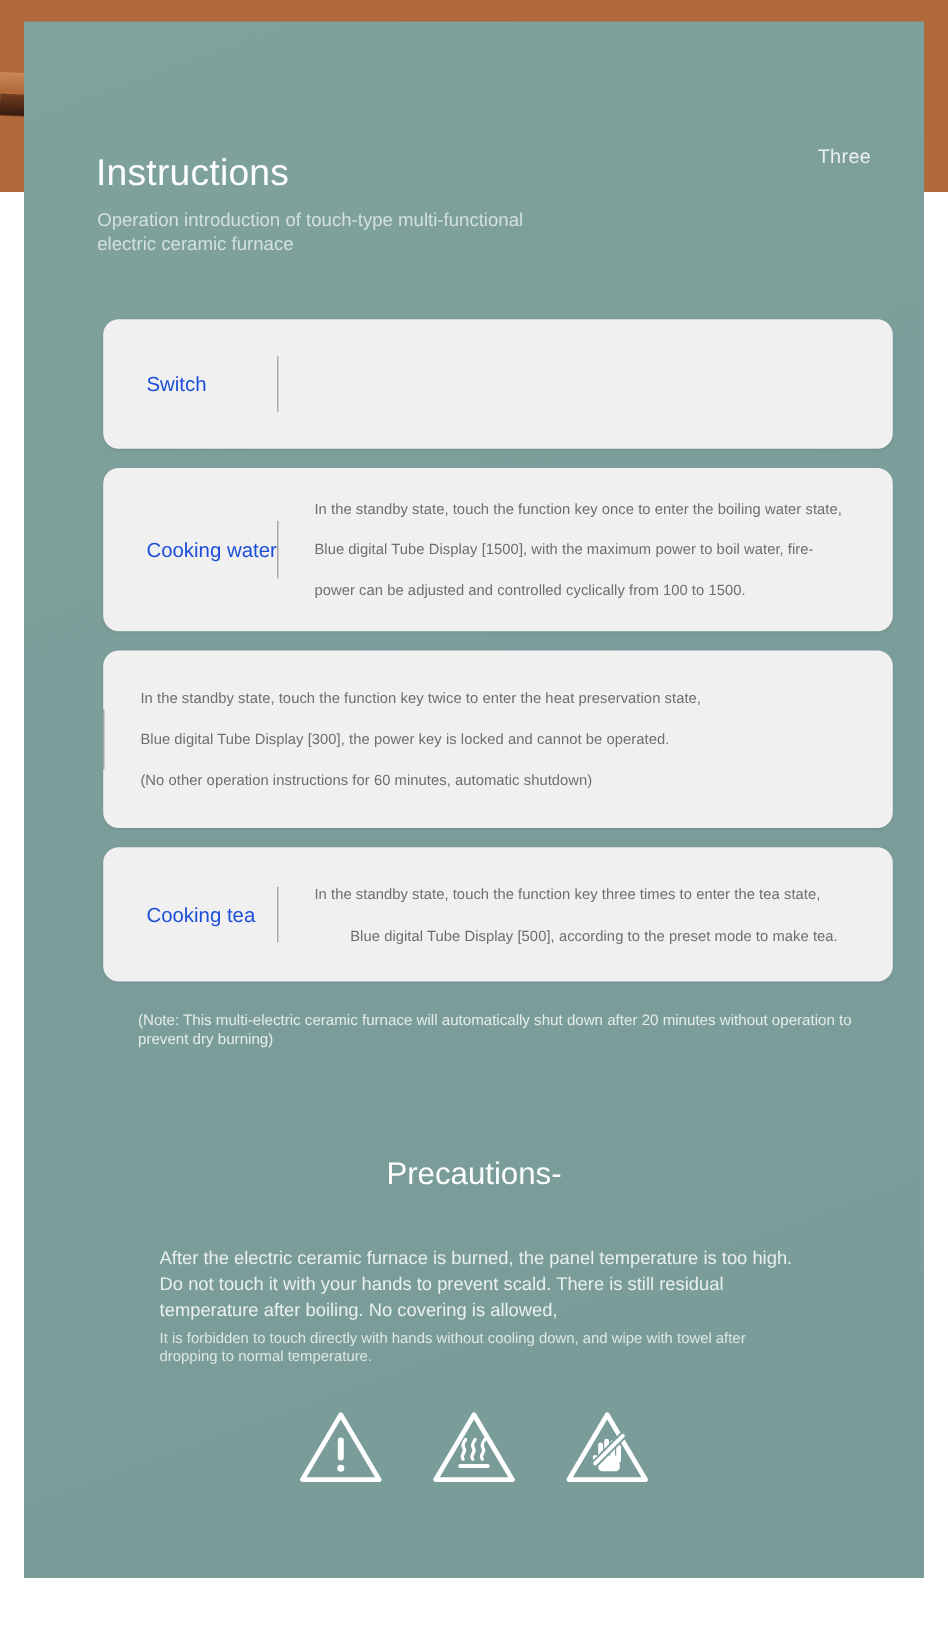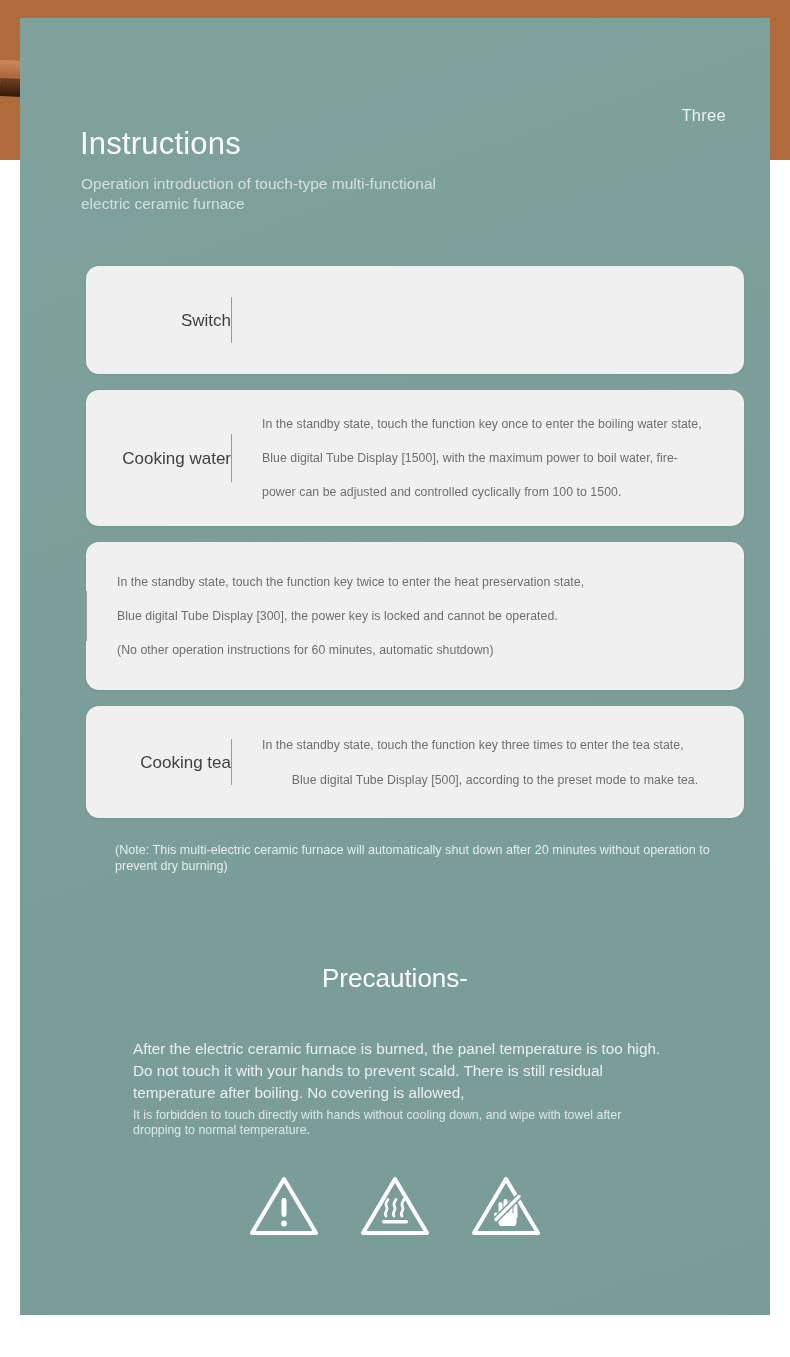--- a/index.html
+++ b/index.html
@@ -70,21 +70,21 @@
     color: rgba(255,255,255,0.055);
     font-size: 20px;
     letter-spacing: 1px;
     white-space: nowrap;
     pointer-events: none;
   }
 
   .page-marker {
     position: absolute;
     right: 44px;
-    top: 88px;
+    top: 104px;
     font-size: 16.5px;
     color: #eaf1ef;
     letter-spacing: 0.3px;
   }
 
   .title {
     position: absolute;
     left: 60px;
     top: 108px;
     font-size: 31px;
@@ -117,23 +117,22 @@
     position: relative;
     height: 100%;
     display: flex;
     align-items: center;
   }
   .card-label {
     width: 145px;
     padding-left: 36px;
     font-size: 17px;
     line-height: 19px;
-    color: #404040;
+    color: #1d4ed8;
     font-weight: 400;
-    text-align: right;
   }
   .divider {
     width: 1px;
     background: #9a9a9a;
     align-self: center;
   }
   .card-body {
     flex: 1;
     padding-left: 30px;
     padding-right: 16px;

